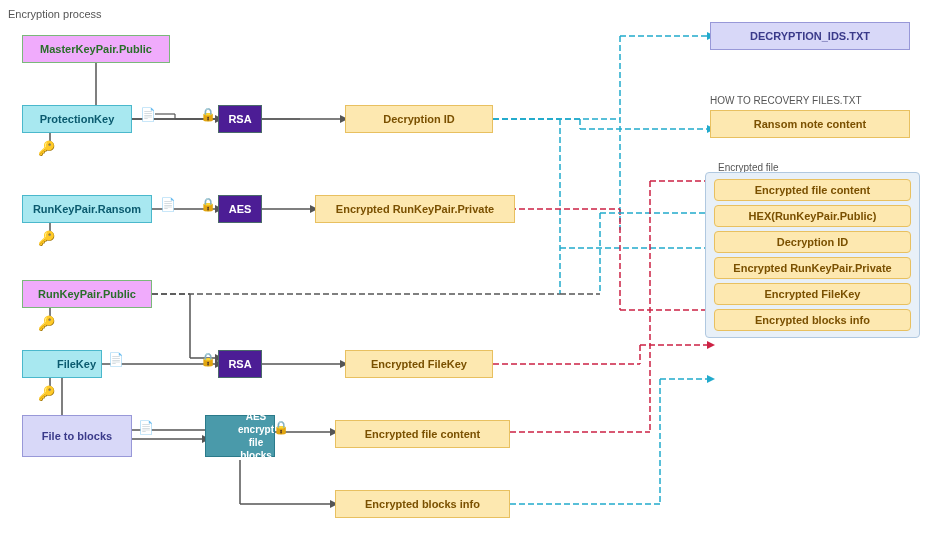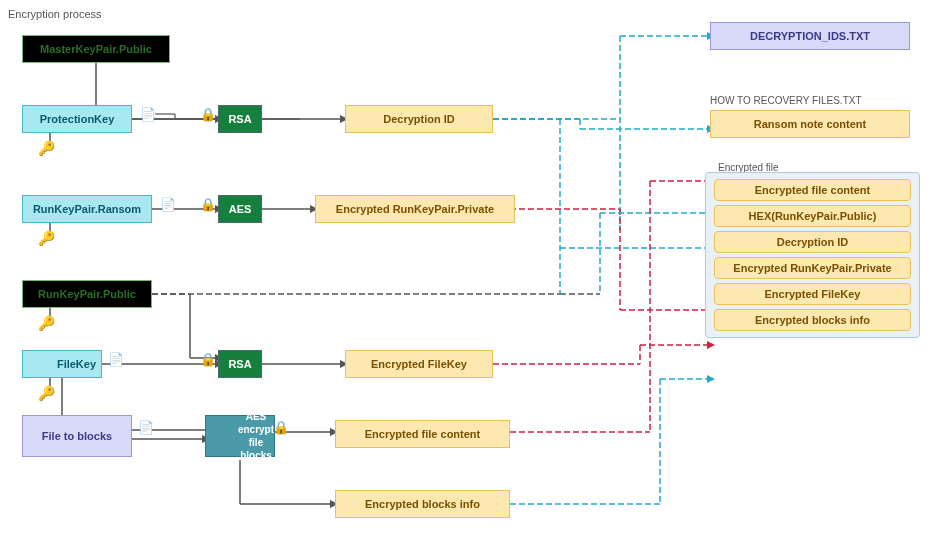--- a/index.html
+++ b/index.html
@@ -28,31 +28,31 @@
       position: absolute;
       display: flex;
       align-items: center;
       justify-content: center;
       text-align: center;
       font-size: 11px;
       font-weight: 600;
       border-radius: 0;
     }
     .node-green {
-      background: #000000;
+      background: #f0abfc;
       border: 1.5px solid #7ab87a;
       color: #2a6e2a;
     }
     .node-cyan {
       background: #a8e8f0;
       border: 1.5px solid #4ab8cc;
       color: #0a5a6e;
     }
     .node-gray {
-      background: #15803d;
+      background: #4c1d95;
       border: 1.5px solid #4a6a6a;
       color: #fff;
     }
     .node-teal {
       background: #4a9aaa;
       border: 1.5px solid #2a7a8a;
       color: #fff;
     }
     .node-orange {
       background: #fde8b0;

